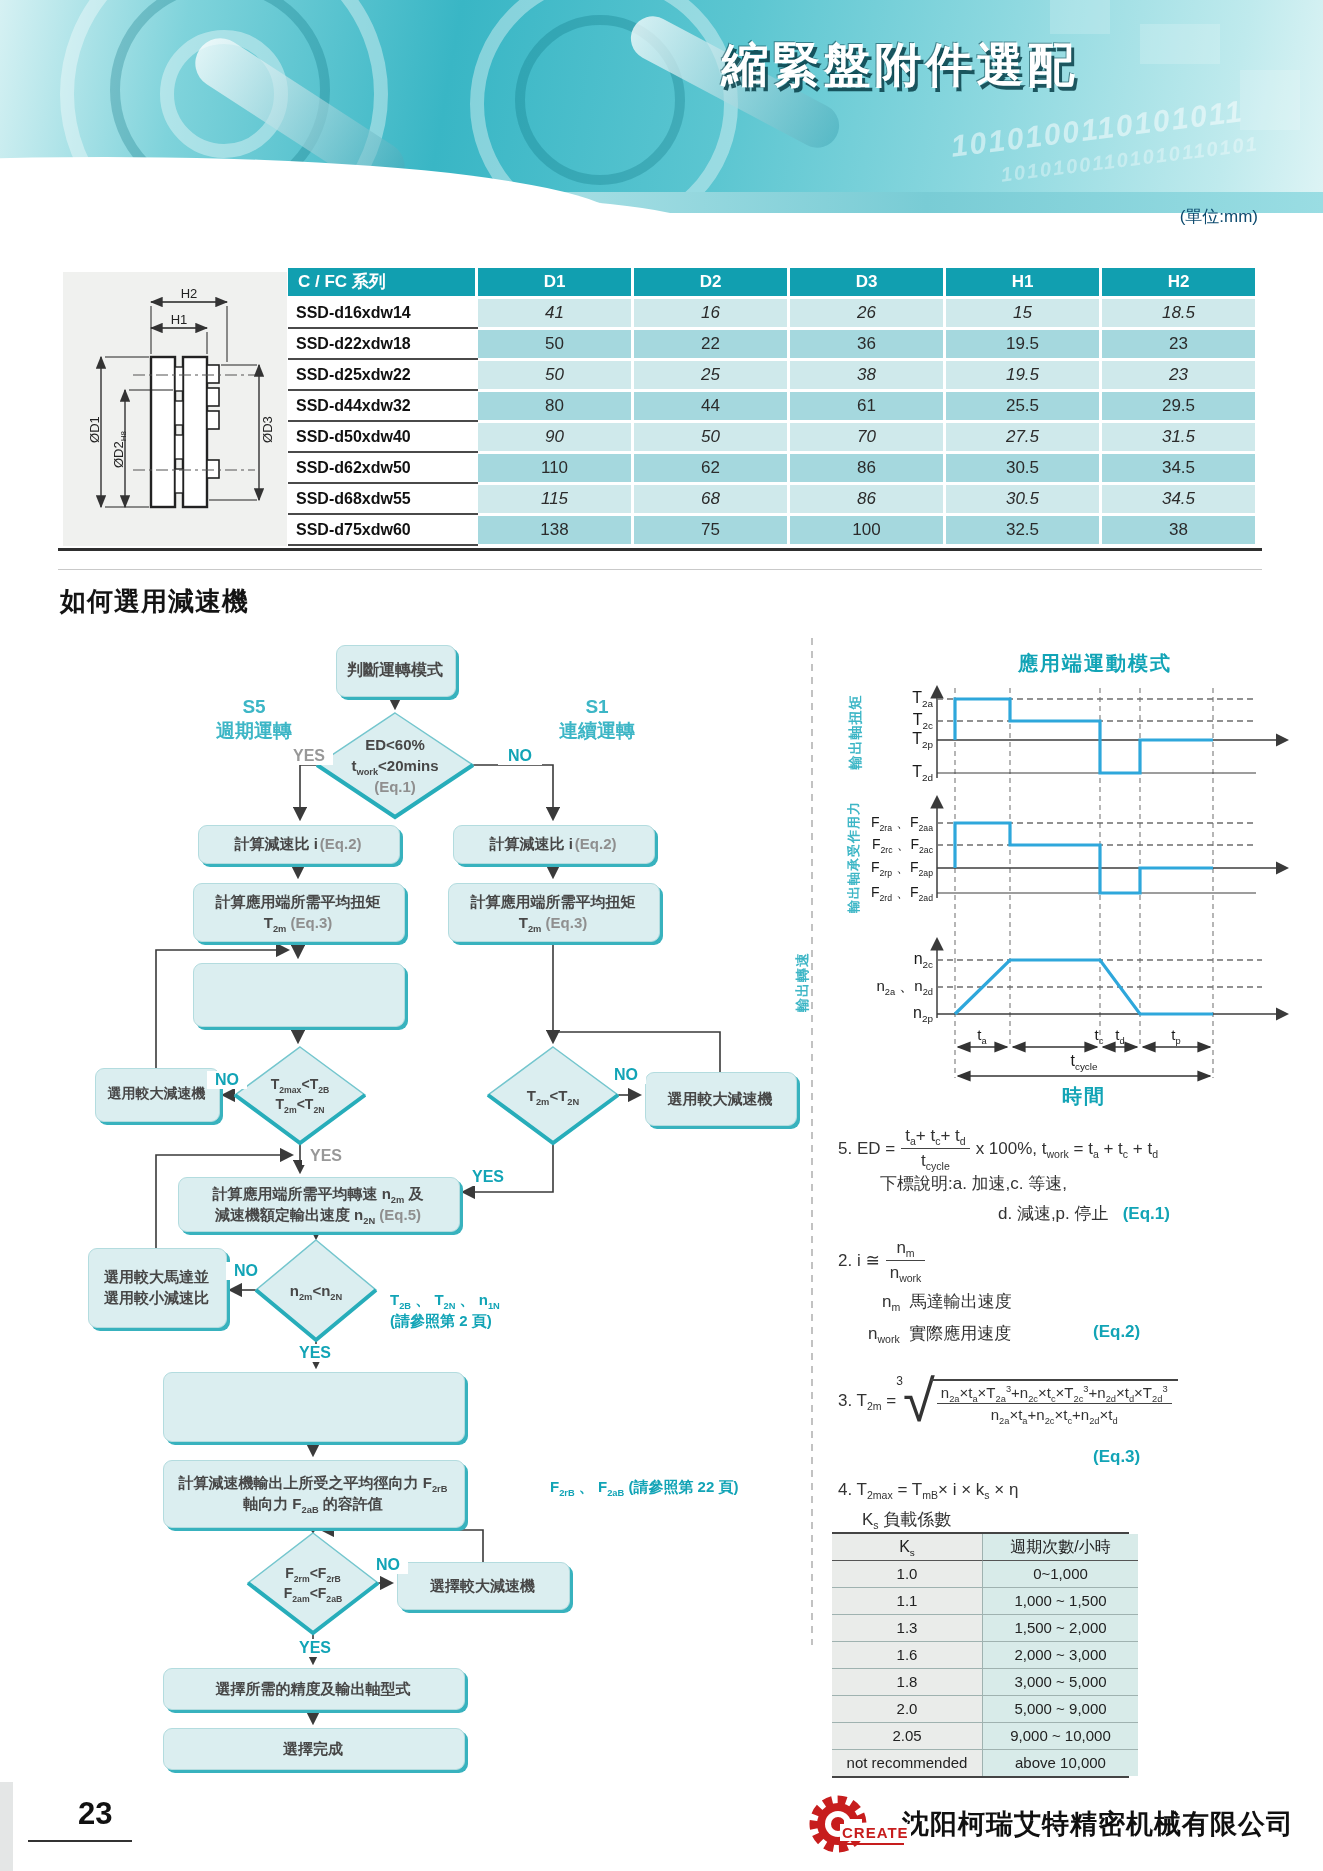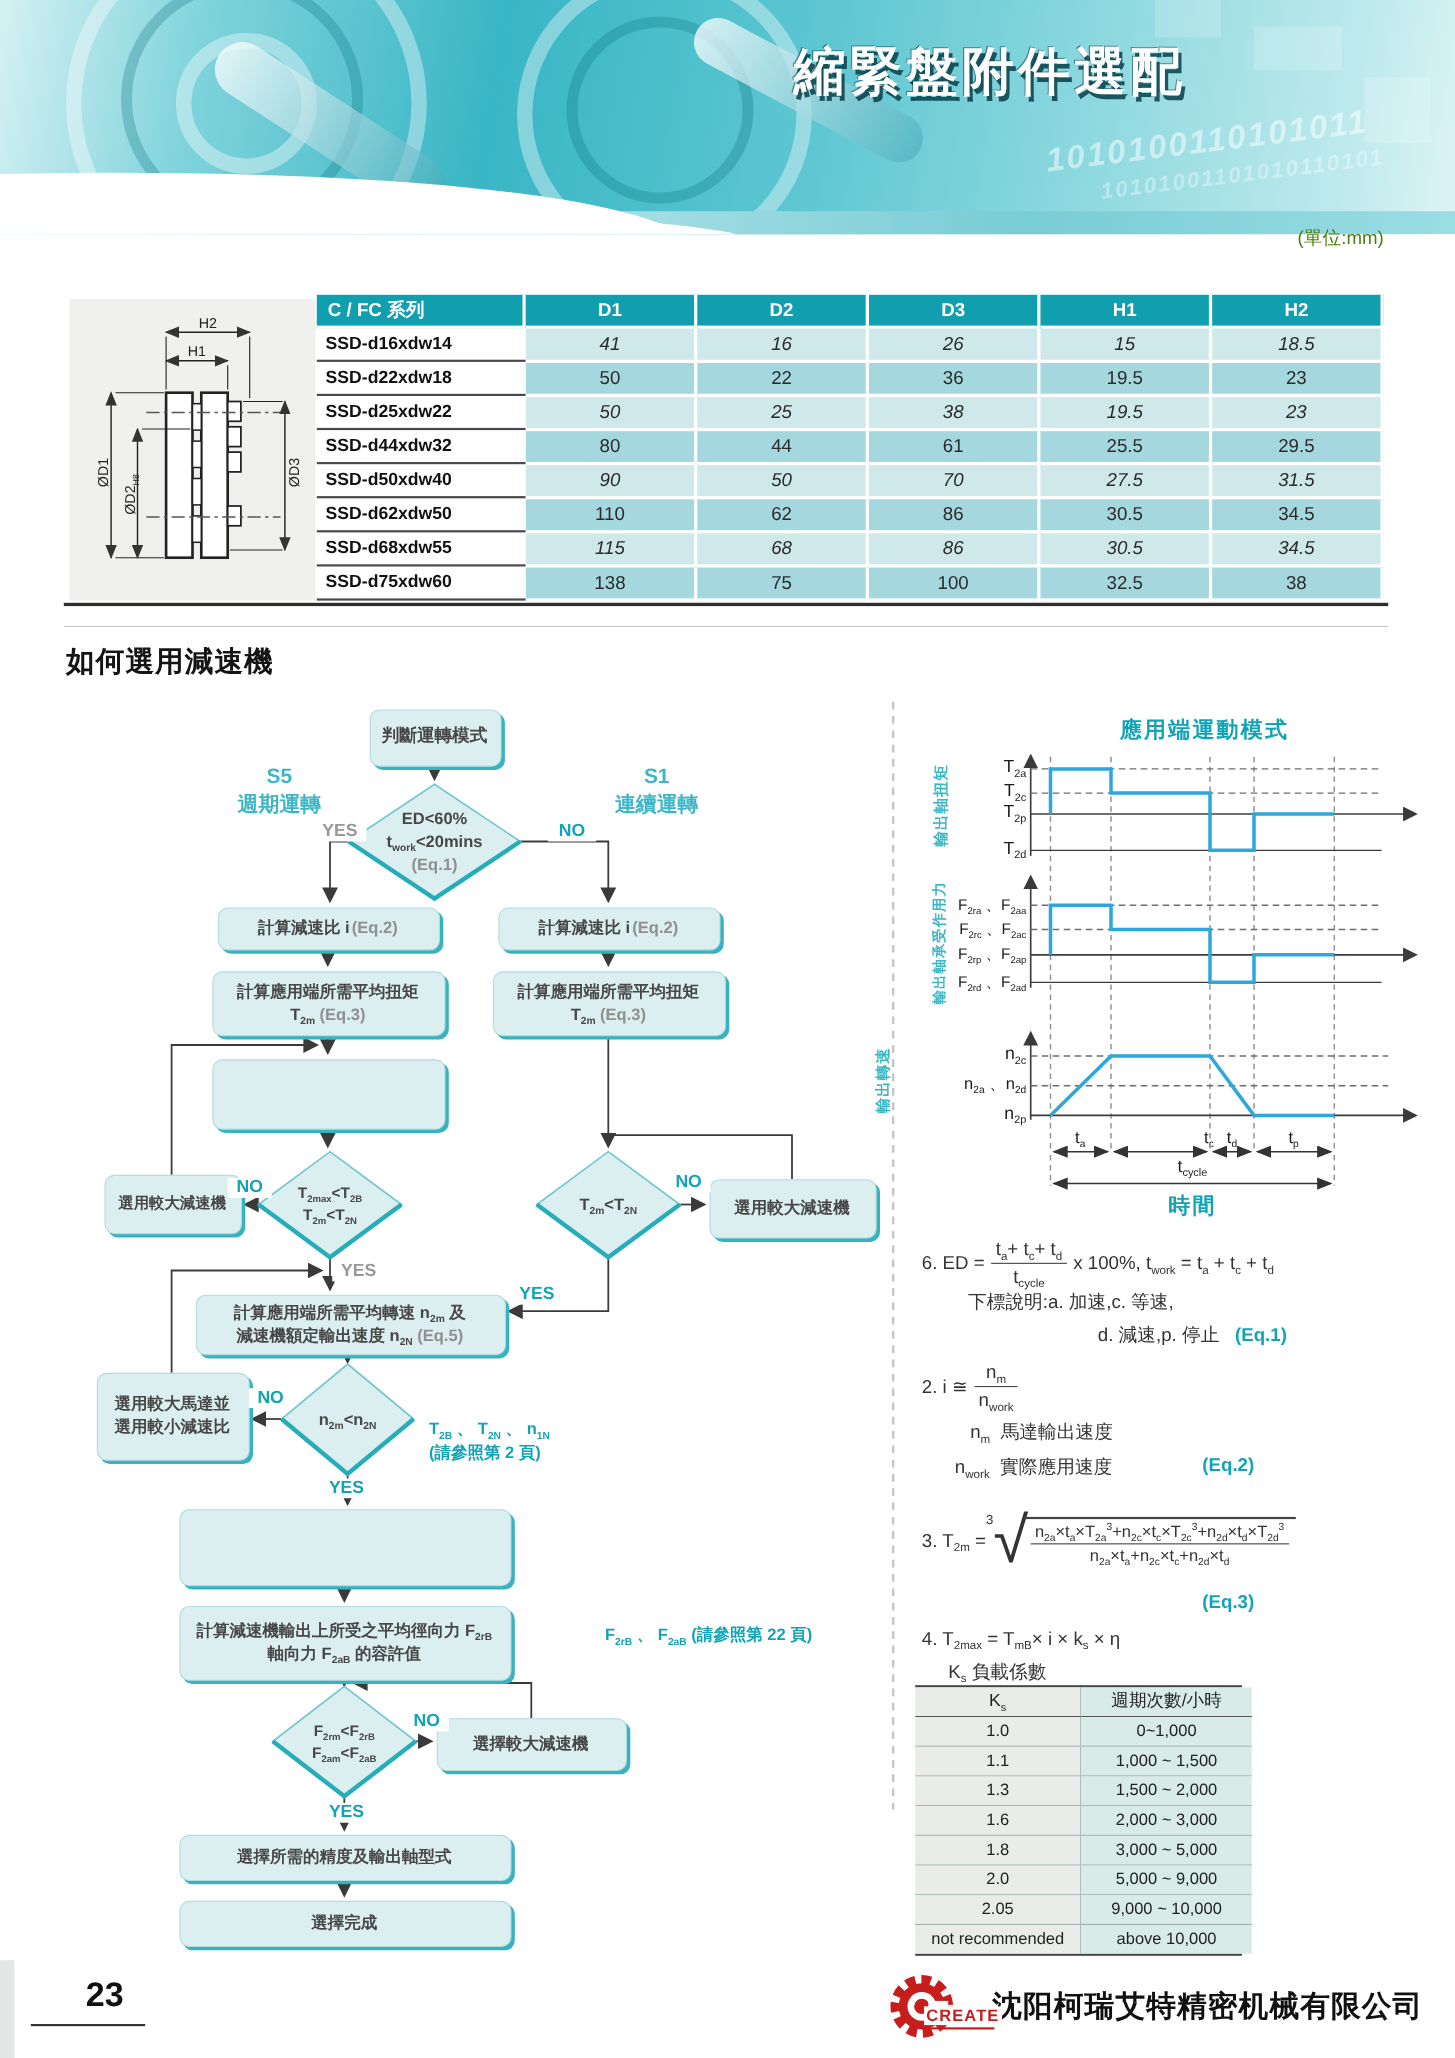--- a/index.html
+++ b/index.html
@@ -20,21 +20,21 @@
     font-size:47px;font-weight:bold;color:#fff;letter-spacing:4px;
     text-shadow:3px 4px 0 rgba(7,62,72,.85), -1px -1px 0 rgba(7,62,72,.55);}
   .binary{position:absolute;color:rgba(255,255,255,.5);font-weight:bold;font-style:italic;transform:rotate(-7deg);letter-spacing:2px;}
   .swoosh{position:absolute;left:-70px;top:148px;width:700px;height:110px;background:#fff;
     border-radius:0 100% 0 0 / 0 85% 0 0;transform:rotate(-2deg);}
   .bottomstrip{position:absolute;left:0;top:192px;width:1323px;height:21px;
     background:linear-gradient(90deg,#eafcfc 0%,#b9e6ea 30%,#79ccd5 70%,#9adde3 100%);}
   .swoosh2{position:absolute;left:-60px;top:185px;width:760px;height:60px;background:#fff;transform:rotate(-2.5deg);border-radius:0 100% 0 0/0 100% 0 0;}
 
   
-  .unit-note{position:absolute;left:1038px;top:205px;width:220px;text-align:right;font-size:17px;color:#4d7c0f;}
+  .unit-note{position:absolute;left:1038px;top:205px;width:220px;text-align:right;font-size:17px;color:#0c4a6e;}
   .dimtable{position:absolute;left:288px;top:268px;width:970px;}
   .dt-row{display:grid;grid-template-columns:190px 156px 156px 156px 156px 156px;}
   .dt-h{background:#119fb0;color:#fff;font-weight:bold;font-size:17px;line-height:28px;height:28px;border-right:3px solid #fff;border-bottom:3px solid #fff;text-align:center;}
   .dt-h:first-child{text-align:left;padding-left:10px;}
   .dt-name{background:#fff;color:#111;font-weight:bold;font-size:16px;line-height:28px;height:28px;padding-left:8px;border-bottom:2px solid #4a4a4a;}
   .dt-c{color:#2b2b2b;font-size:17px;line-height:28px;height:28px;text-align:center;border-right:3px solid #fff;border-bottom:3px solid #fff;}
   .rowA .dt-c{background:#cfe9eb;font-style:italic;}
   .rowB .dt-c{background:#a5d8de;}
   .diagram-bg{position:absolute;left:63px;top:272px;width:224px;height:274px;background:#f0f1ef;}
   .dimlabel{position:absolute;font-size:13px;color:#222;text-align:center;}
@@ -483,21 +483,21 @@
   <div class="cl" style="left:855px;top:1003px;width:78px;">n<sub>2p</sub></div>
 
   <div class="tl" style="left:957px;top:1026px;width:50px;">t<sub>a</sub></div>
   <div class="tl" style="left:1074px;top:1026px;width:50px;">t<sub>c</sub></div>
   <div class="tl" style="left:1095px;top:1026px;width:50px;">t<sub>d</sub></div>
   <div class="tl" style="left:1151px;top:1026px;width:50px;">t<sub>p</sub></div>
   <div class="tl" style="left:1034px;top:1052px;width:100px;font-size:16px;">t<sub>cycle</sub></div>
   <div class="time-title" style="left:1034px;top:1083px;width:100px;">時間</div>
 
   <div class="eq eqrow" style="left:838px;top:1126px;">
-    <span>6. ED = </span>
+    <span>5. ED = </span>
     <span class="frac">
       <span class="top">t<sub>a</sub>+ t<sub>c</sub>+ t<sub>d</sub></span>
       <span class="bot">t<sub>cycle</sub></span>
     </span>
     <span>x 100%, t<sub>work</sub> = t<sub>a</sub> + t<sub>c</sub> + t<sub>d</sub></span>
   </div>
   <div class="eq" style="left:880px;top:1172px;">下標說明:a. 加速,c. 等速,</div>
   <div class="eq" style="left:998px;top:1202px;">
     <span>d. 減速,p. 停止</span>&nbsp;&nbsp;
     <span class="eqtag">(Eq.1)</span>

